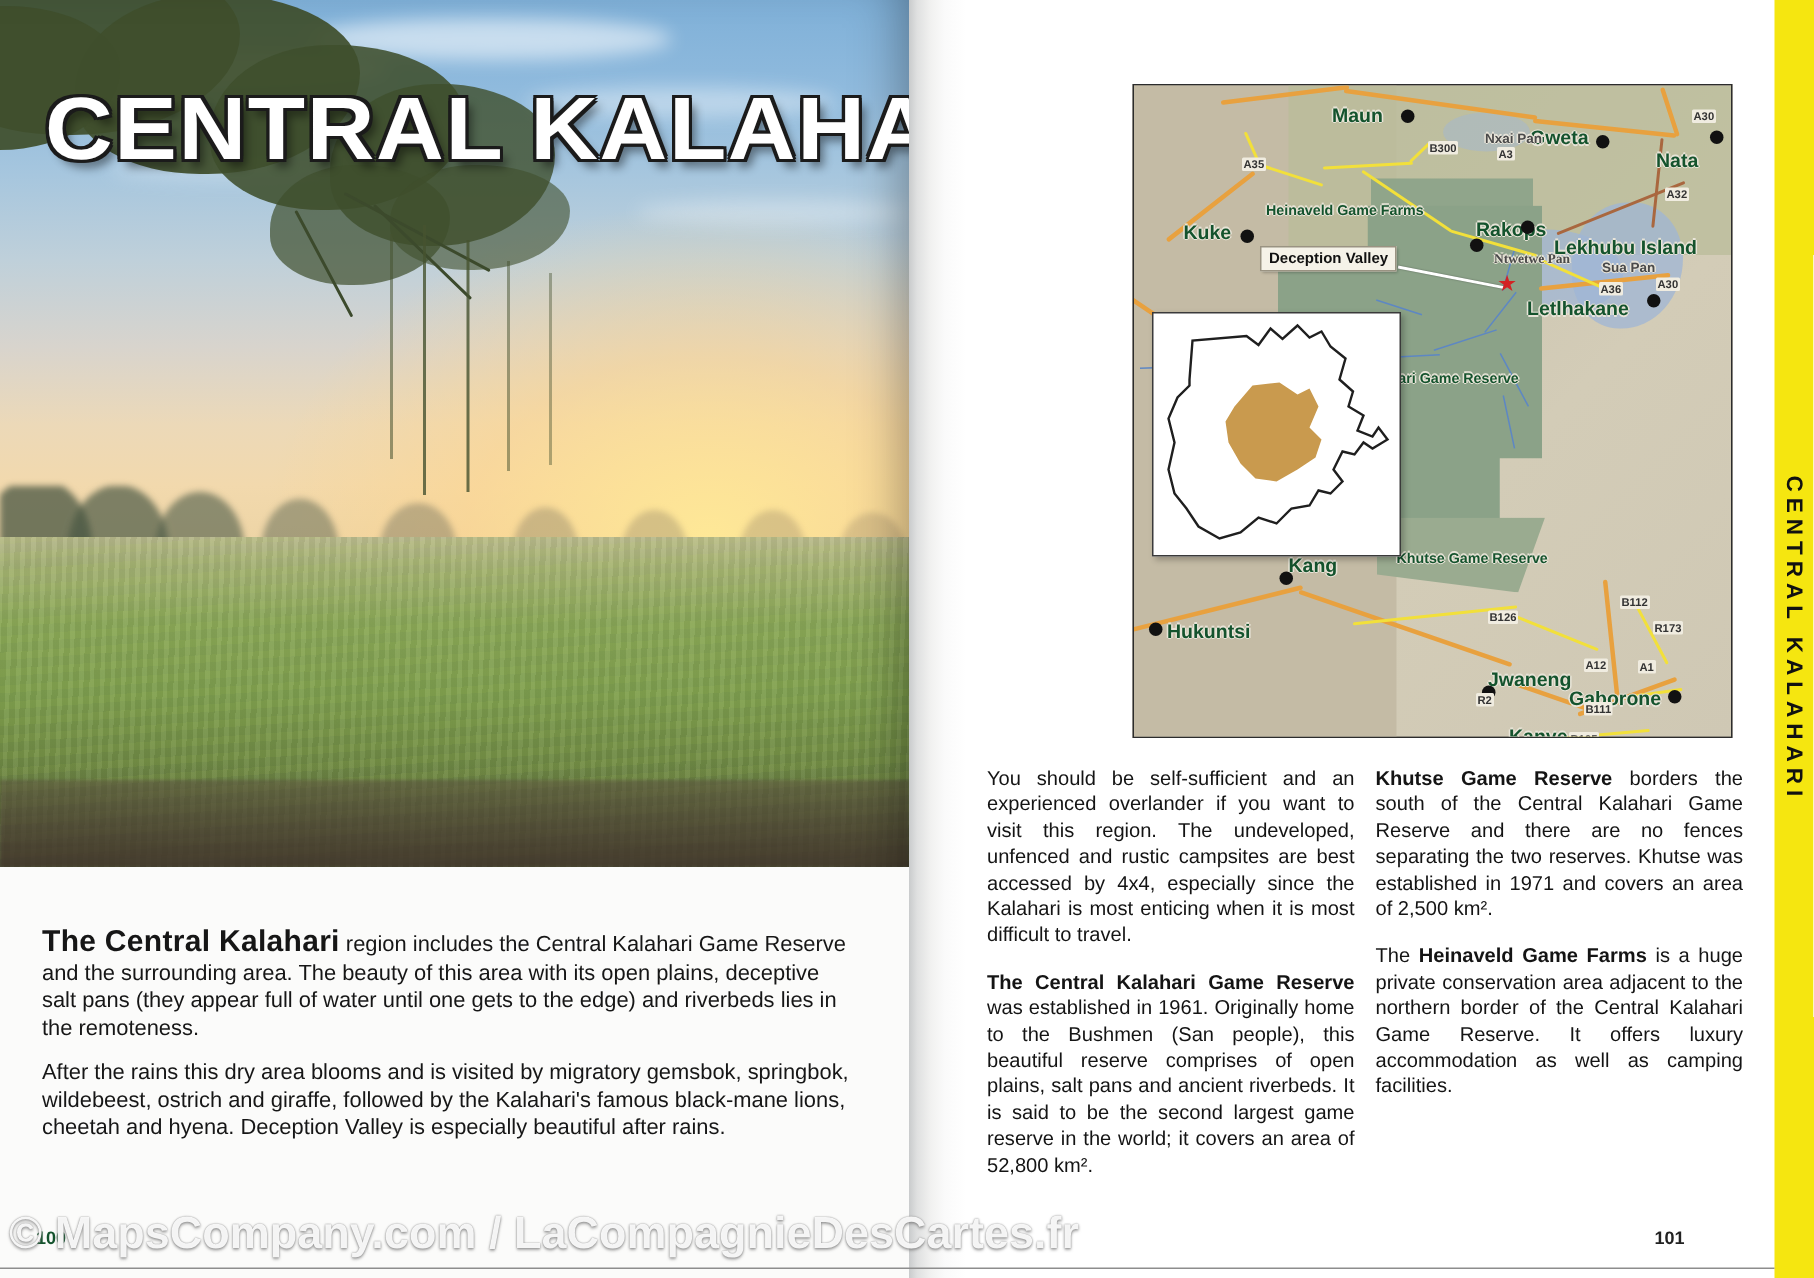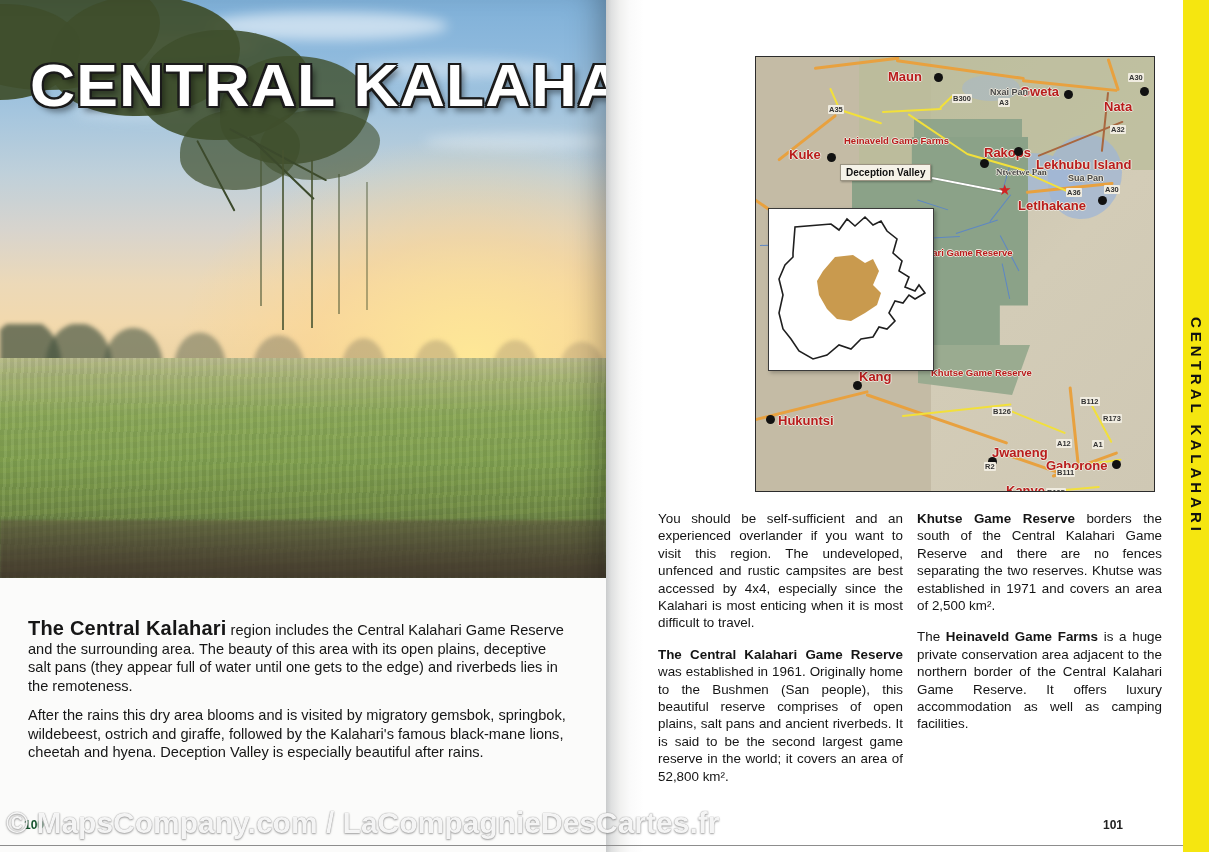--- a/index.html
+++ b/index.html
@@ -114,21 +114,21 @@
   .khutse { position:absolute; background:#9aab90; }
   .heinaveld { position:absolute; background:#8ba288; }
   .road { position:absolute; background:#e0a860; height:2.6px; transform-origin:left center;
           border-radius:2px; }
   .road-yellow { background:#f2e03a; height:2.2px; }
   .road-orange { background:#e8a13f; height:3px; }
   .road-brown { background:#a9673f; height:2.2px; }
   .river { position:absolute; background:#5d87c4; height:1.4px; transform-origin:left center; }
   .city-dot { position:absolute; width:9px; height:9px; background:#111;
               border-radius:50%; }
-  .map-label { position:absolute; font-size:11.5px; font-weight:bold; color:#b91c1c;
+  .map-label { position:absolute; font-size:11.5px; font-weight:bold; color:#14532d;
                white-space:nowrap;
                text-shadow:1px 0 0 #e8e4d8,-1px 0 0 #e8e4d8,0 1px 0 #e8e4d8,0 -1px 0 #e8e4d8; }
   .map-label.lg { font-size:13px; }
   .map-label.park { font-size:9.5px; font-weight:bold; }
   .map-label.pan { font-size:9px; font-weight:bold; color:#4a4a4a; }
   .road-label { position:absolute; font-size:7.5px; font-weight:bold; color:#333;
                 background:#f0ece0; padding:0 1px; border-radius:1px;
                 white-space:nowrap; }
   #deception-box { position:absolute; left:84px; top:107px;
                    background:#f5f2e8; border:1px solid #9a9382;

